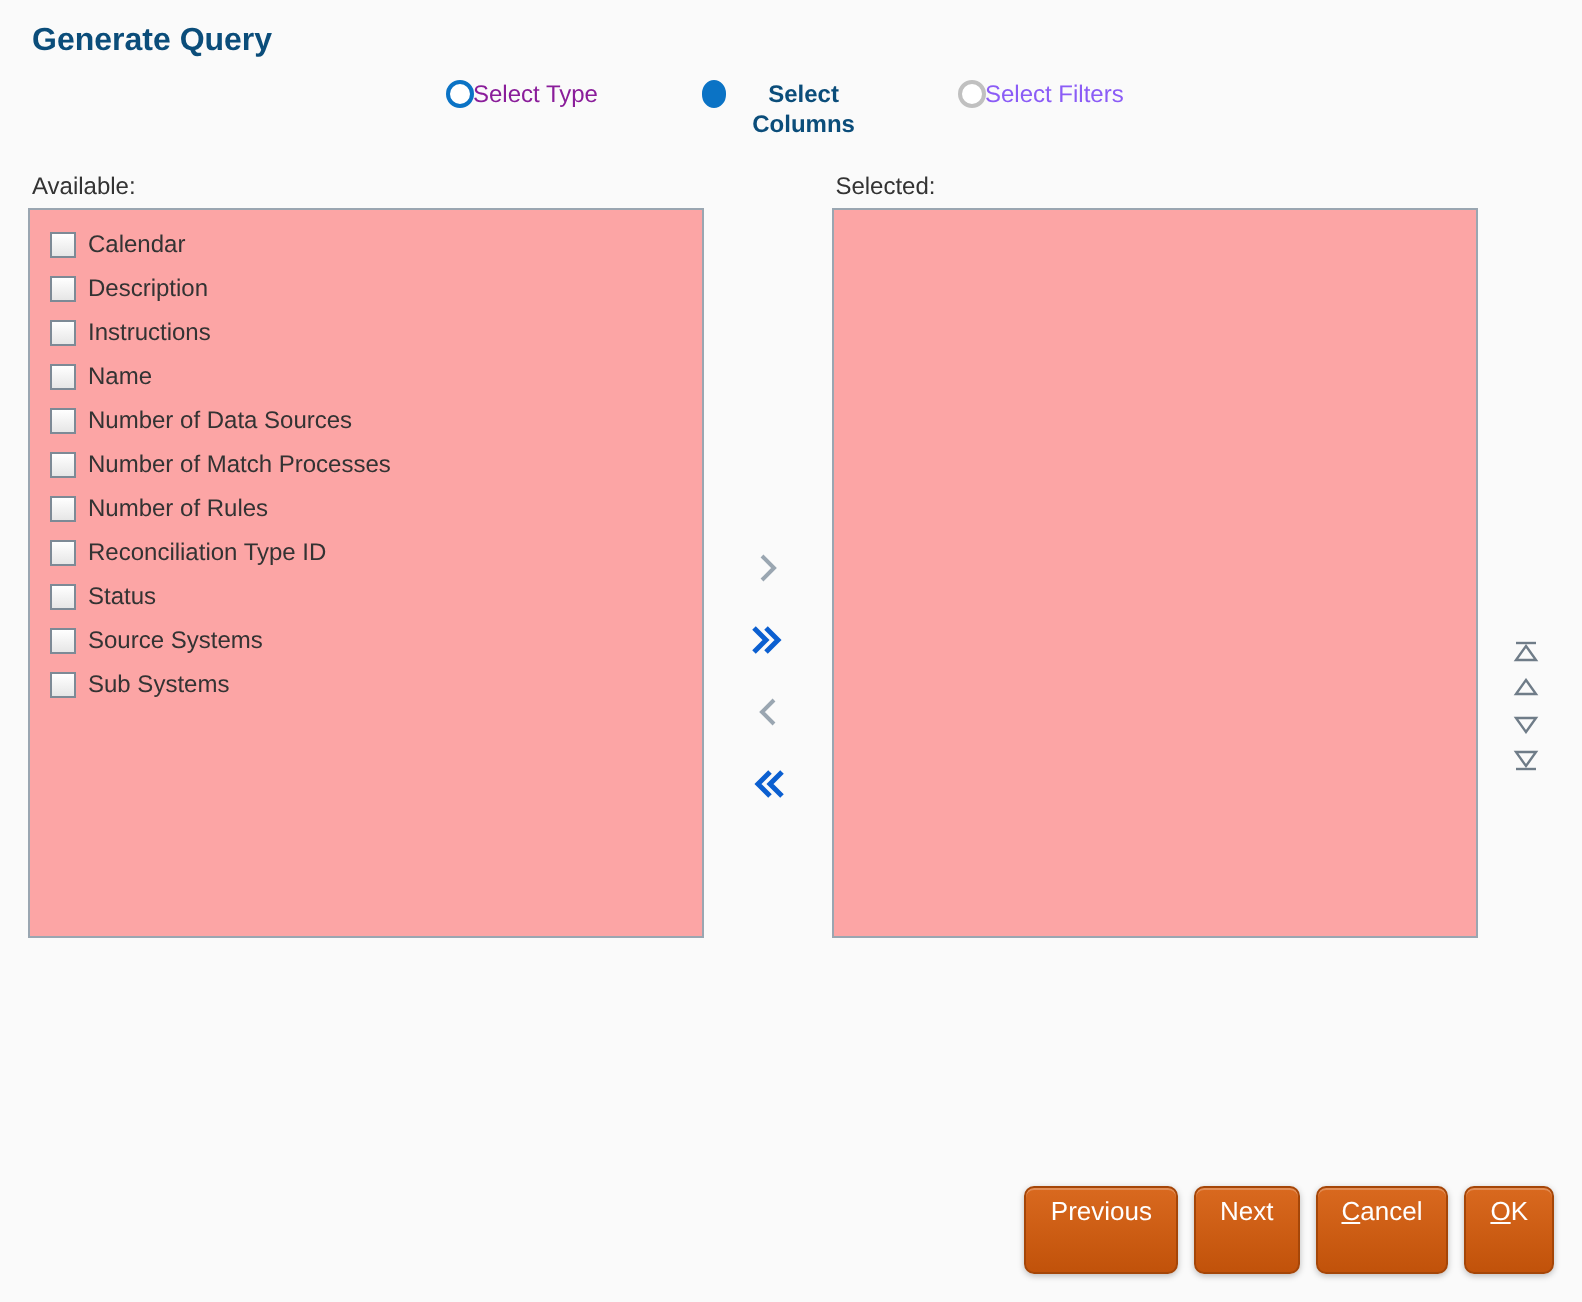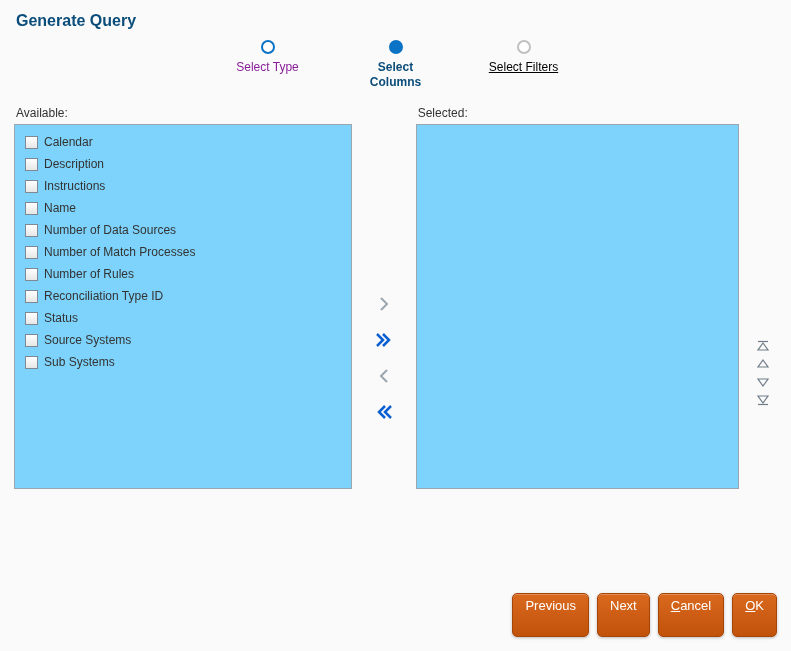--- a/index.html
+++ b/index.html
@@ -26,22 +26,21 @@
     margin: 0 0 10px 2px;
   }
   .steps {
     display: flex;
     justify-content: center;
     gap: 38px;
     margin-bottom: 16px;
   }
   .step {
     display: flex;
-    flex-direction: column;
-    align-items: center;
+    flex-direction: row;
     width: 90px;
     cursor: pointer;
   }
   .step .dot {
     width: 14px;
     height: 14px;
     border-radius: 50%;
     background: #fff;
     border: 2px solid #c0c0c0;
     margin-bottom: 6px;
@@ -53,42 +52,42 @@
     border-color: #0b73c5;
     background: #0b73c5;
   }
   .step .lbl {
     text-align: center;
     line-height: 1.25;
     font-size: 12px;
   }
   .step.visited .lbl { color: #8a1d9a; }
   .step.current .lbl { color: #0b4d7a; font-weight: bold; }
-  .step.disabled .lbl { color: #000000; text-decoration: underline; }
+  .step.disabled .lbl { color: #8b5cf6; }
 
   .panes {
     display: flex;
     align-items: stretch;
     gap: 10px;
     margin-top: 4px;
   }
   .col-wrap {
     display: flex;
     flex-direction: column;
   }
   .col-wrap.left { width: 356px; }
   .col-wrap.right { width: 340px; }
   .col-title {
     color: #333;
     font-size: 12px;
     margin: 0 0 4px 2px;
   }
   .listbox {
     border: 1px solid #9aa6b1;
-    background: #7dd3fc;
+    background: #fca5a5;
     height: 365px;
     overflow: auto;
     padding: 6px 6px;
   }
   .listbox.right { }
 
   .item {
     display: flex;
     align-items: center;
     gap: 6px;

